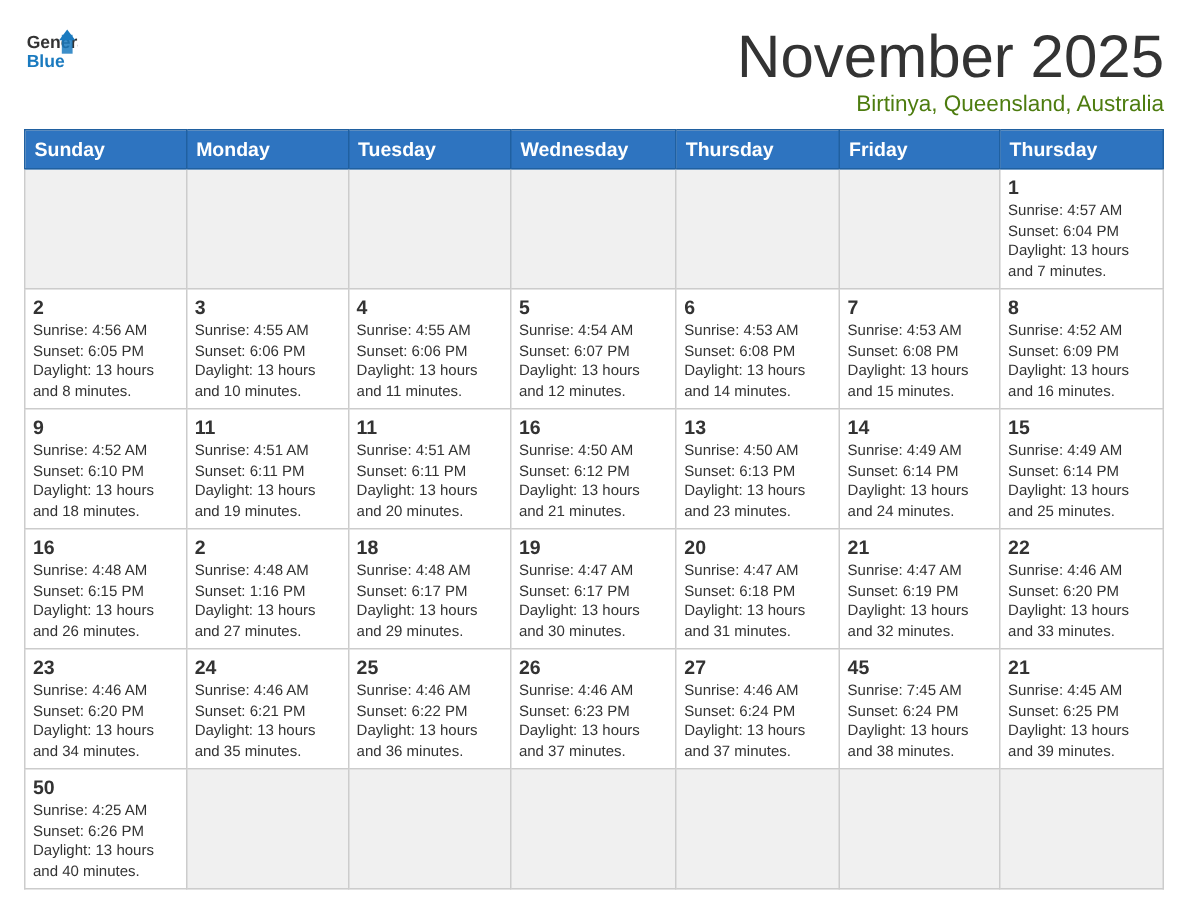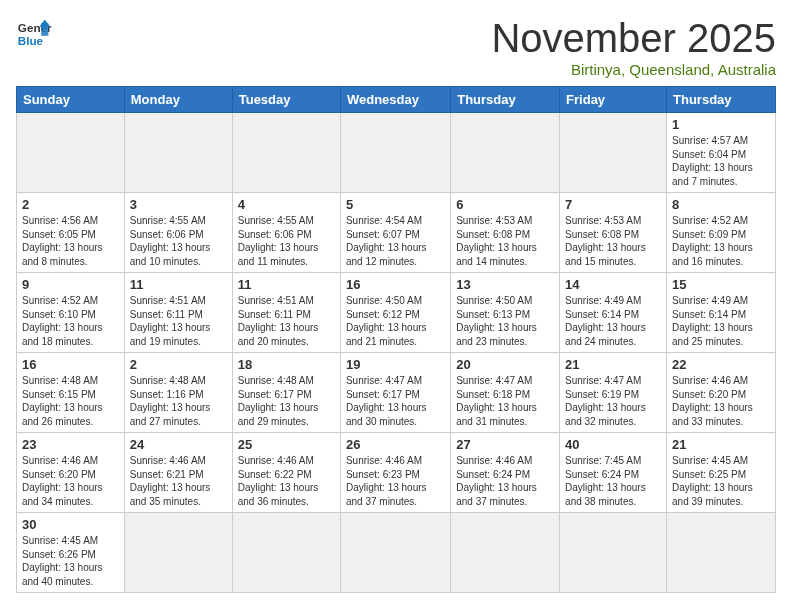--- a/index.html
+++ b/index.html
@@ -280,36 +280,36 @@
 Sunset: 6:23 PM
 Daylight: 13 hours and 37 minutes.</div>
         </td>
         <td>
           <span class="day-num">27</span>
           <div class="day-info">Sunrise: 4:46 AM
 Sunset: 6:24 PM
 Daylight: 13 hours and 37 minutes.</div>
         </td>
         <td>
-          <span class="day-num">40</span>
+          <span class="day-num">45</span>
           <div class="day-info">Sunrise: 7:45 AM
 Sunset: 6:24 PM
 Daylight: 13 hours and 38 minutes.</div>
         </td>
         <td>
           <span class="day-num">21</span>
           <div class="day-info">Sunrise: 4:45 AM
 Sunset: 6:25 PM
 Daylight: 13 hours and 39 minutes.</div>
         </td>
       </tr>
       <tr>
         <td>
-          <span class="day-num">30</span>
-          <div class="day-info">Sunrise: 4:45 AM
+          <span class="day-num">50</span>
+          <div class="day-info">Sunrise: 4:25 AM
 Sunset: 6:26 PM
 Daylight: 13 hours and 40 minutes.</div>
         </td>
         <td class="empty"></td>
         <td class="empty"></td>
         <td class="empty"></td>
         <td class="empty"></td>
         <td class="empty"></td>
         <td class="empty"></td>
       </tr>

